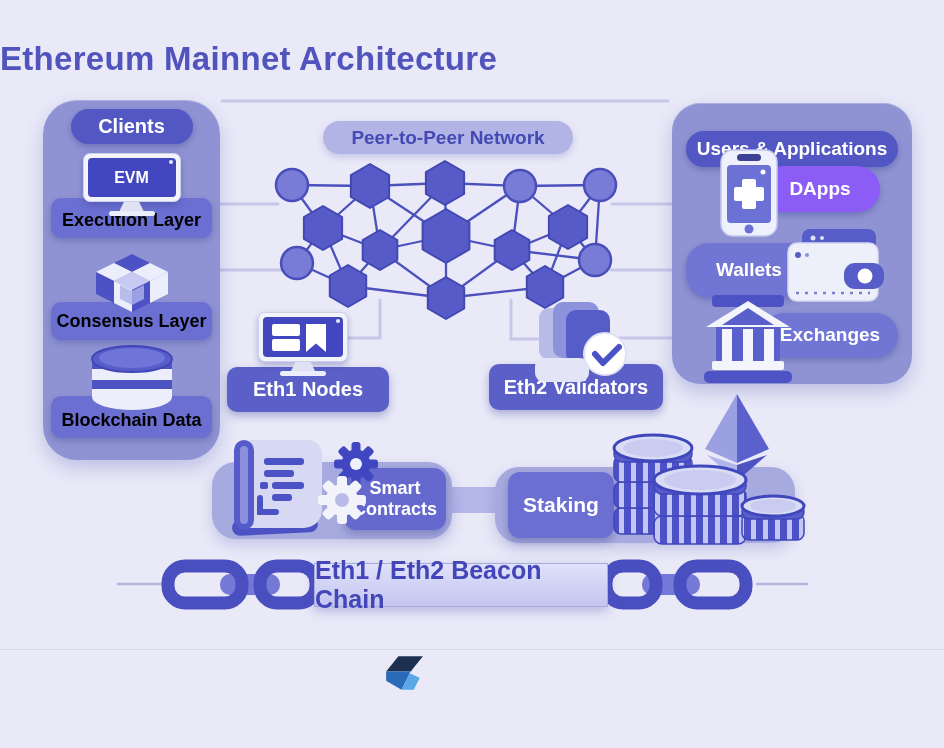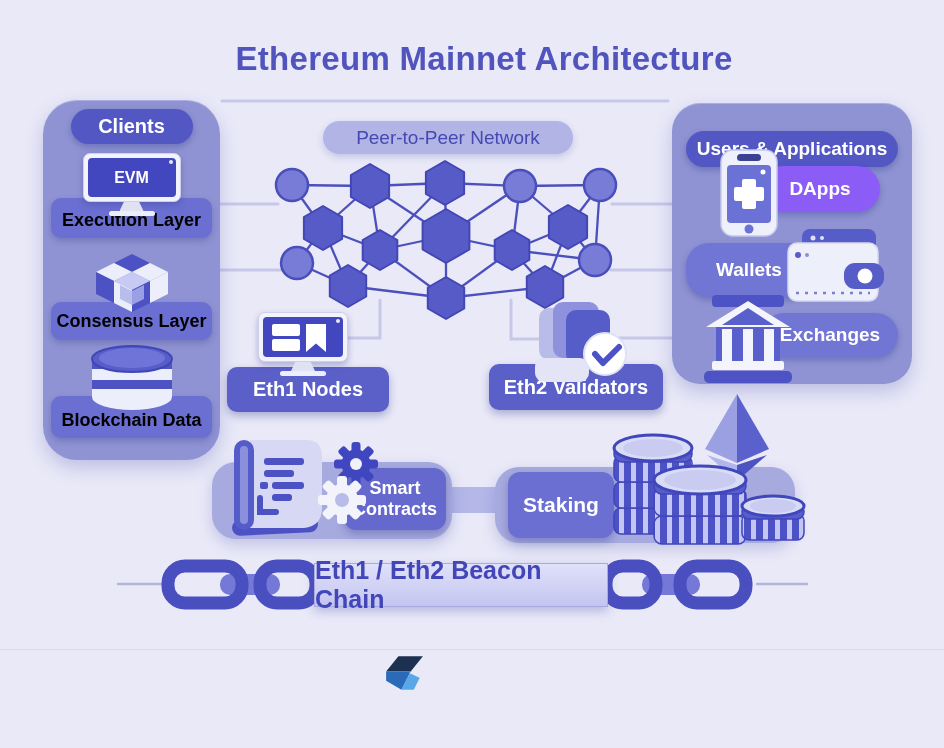--- a/index.html
+++ b/index.html
@@ -3,22 +3,22 @@
 <meta charset="utf-8">
 <style>
   html,body{margin:0;padding:0;background:#d9d9ea;}
   .canvas{
     position:relative;width:944px;height:748px;overflow:hidden;
     background:#e9e9f8;
     font-family:"Liberation Sans","DejaVu Sans",sans-serif;
   }
   .abs{position:absolute;}
   .ttl{
-    left:0;right:0;top:40px;text-align:center;
-    font-size:33px;font-weight:800;color:#5054bc;letter-spacing:.3px;z-index:2;margin-left:24px;
+    left:0;right:0;top:40px;
+    font-size:33px;font-weight:800;color:#5054bc;letter-spacing:.3px;z-index:2;
   }
   svg{display:block;}
   .layer{position:absolute;inset:0;width:944px;height:748px;pointer-events:none;}
   .wires{z-index:1;}
   .art{z-index:4;}
   .panel{
     background:#8f93d3;border-radius:34px;z-index:2;
     box-shadow:0 8px 18px rgba(82,87,180,.28), inset 0 1px 0 rgba(255,255,255,.25);
   }
   .pill{
@@ -186,21 +186,21 @@
       <path d="M2,46 v8 a40,13 0 0 0 80,0 v-8" fill="#eceefb"></path>
       <ellipse cx="42" cy="16" rx="40" ry="13" fill="#575dc9" stroke="#4046b4" stroke-width="2"></ellipse>
       <ellipse cx="42" cy="15" rx="33" ry="10" fill="#6f75d8"></ellipse>
     </svg>
     <div class="abs bar" style="left:8px;width:161px;top:296px;height:42px;align-items:flex-end;padding-bottom:7px;box-sizing:border-box;">
       <span>Blockchain Data</span>
     </div>
   </div>
 
   <div class="abs" style="left:323px;top:121px;width:250px;height:33px;background:#b2b4e5;border-radius:17px;z-index:2;
-              display:flex;align-items:center;justify-content:center;color:#4449b4;font-weight:400;font-size:19px;
+              display:flex;align-items:center;justify-content:center;color:#4449b4;font-weight:700;font-size:19px;
               box-shadow:0 3px 7px rgba(82,87,180,.25);">
     <span>Peer-to-Peer Network</span>
   </div>
 
   <div class="abs panel" style="left:672px;top:103px;width:240px;height:281px;border-radius:28px;">
     <div class="abs pill" style="left:50%;transform:translateX(-50%);top:8px;width:212px;height:36px;font-size:19px;margin-top:20px;">
       <span>Users &amp; Applications</span>
     </div>
 
     <div class="abs pill" style="left:88px;top:63px;width:120px;height:46px;border-radius:23px;background:#8b5cf6;font-size:19px;">

